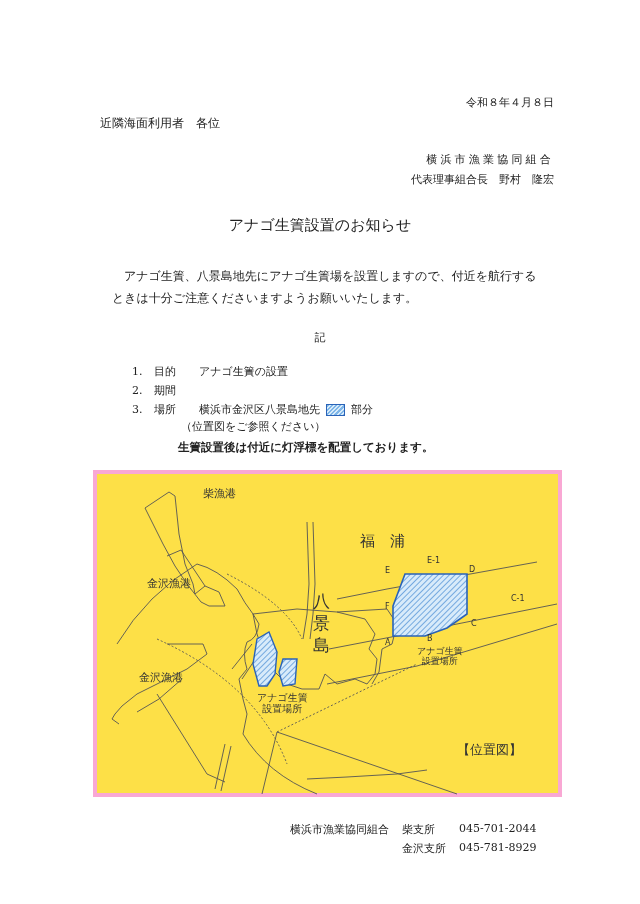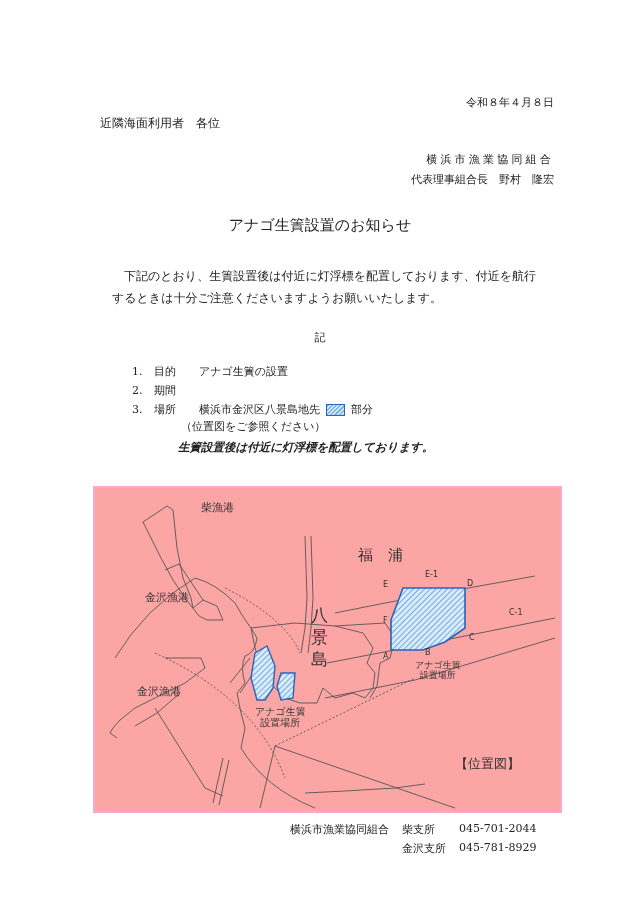--- a/index.html
+++ b/index.html
@@ -20,39 +20,39 @@
   .items { left: 132px; top: 362px; font-size: 11px; }
   .item { height: 19px; display: flex; align-items: center; }
   .item .num { width: 22px; }
   .item .key { width: 45px; }
   .swatch {
     display: inline-block; width: 17px; height: 10px; margin: 0 6px;
     border: 1px solid #2a63b8; vertical-align: middle;
     background: repeating-linear-gradient(135deg, #7eb6e8 0 1.5px, #d8ebfa 1.5px 3px);
   }
   .note-sub { left: 181px; top: 419px; font-size: 11px; }
-  .notice { left: 178px; top: 440px; font-size: 11.5px; font-weight: bold; font-family: "DejaVu Sans", "Liberation Sans", sans-serif; font-style: italic; }
+  .notice { left: 178px; top: 440px; font-size: 11.5px; font-weight: bold; font-family: "DejaVu Sans", "Liberation Sans", sans-serif; }
   .mapbox {
     position: absolute; left: 93px; top: 470px; width: 469px; height: 327px;
-    border: 2px solid #f9a8d4; box-sizing: border-box; background: #fca5a5; margin-top: 16px;
+    border: 4px solid #f9a8d4; box-sizing: border-box; background: #fde047;
   }
   .mapbox svg { position: absolute; left: 0; top: 0; }
   .maplabel { position: absolute; white-space: nowrap; font-family: "DejaVu Sans", "Liberation Sans", sans-serif; color: #333; }
   .footer-row { font-size: 11px; }
 </style>
 </head>
 <body>
 
 <div class="abs date">令和８年４月８日</div>
 <div class="abs recipient">近隣海面利用者　各位</div>
 <div class="abs sender-org">横浜市漁業協同組合</div>
 <div class="abs sender-rep">代表理事組合長　野村　隆宏</div>
 
 <div class="abs title">アナゴ生簀設置のお知らせ</div>
-<div class="abs body-text">下記のとおり、生簀設置後は付近に灯浮標を配置しております、付近を航行するときは十分ご注意くださいますようお願いいたします。</div>
+<div class="abs body-text">アナゴ生簀、八景島地先にアナゴ生簀場を設置しますので、付近を航行するときは十分ご注意くださいますようお願いいたします。</div>
 <div class="abs ki">記</div>
 
 <div class="abs items">
   <div class="item">
     <span class="num">1.</span>
     <span class="key">目的</span>
     <span>アナゴ生簀の設置</span>
   </div>
   <div class="item">
     <span class="num">2.</span>

